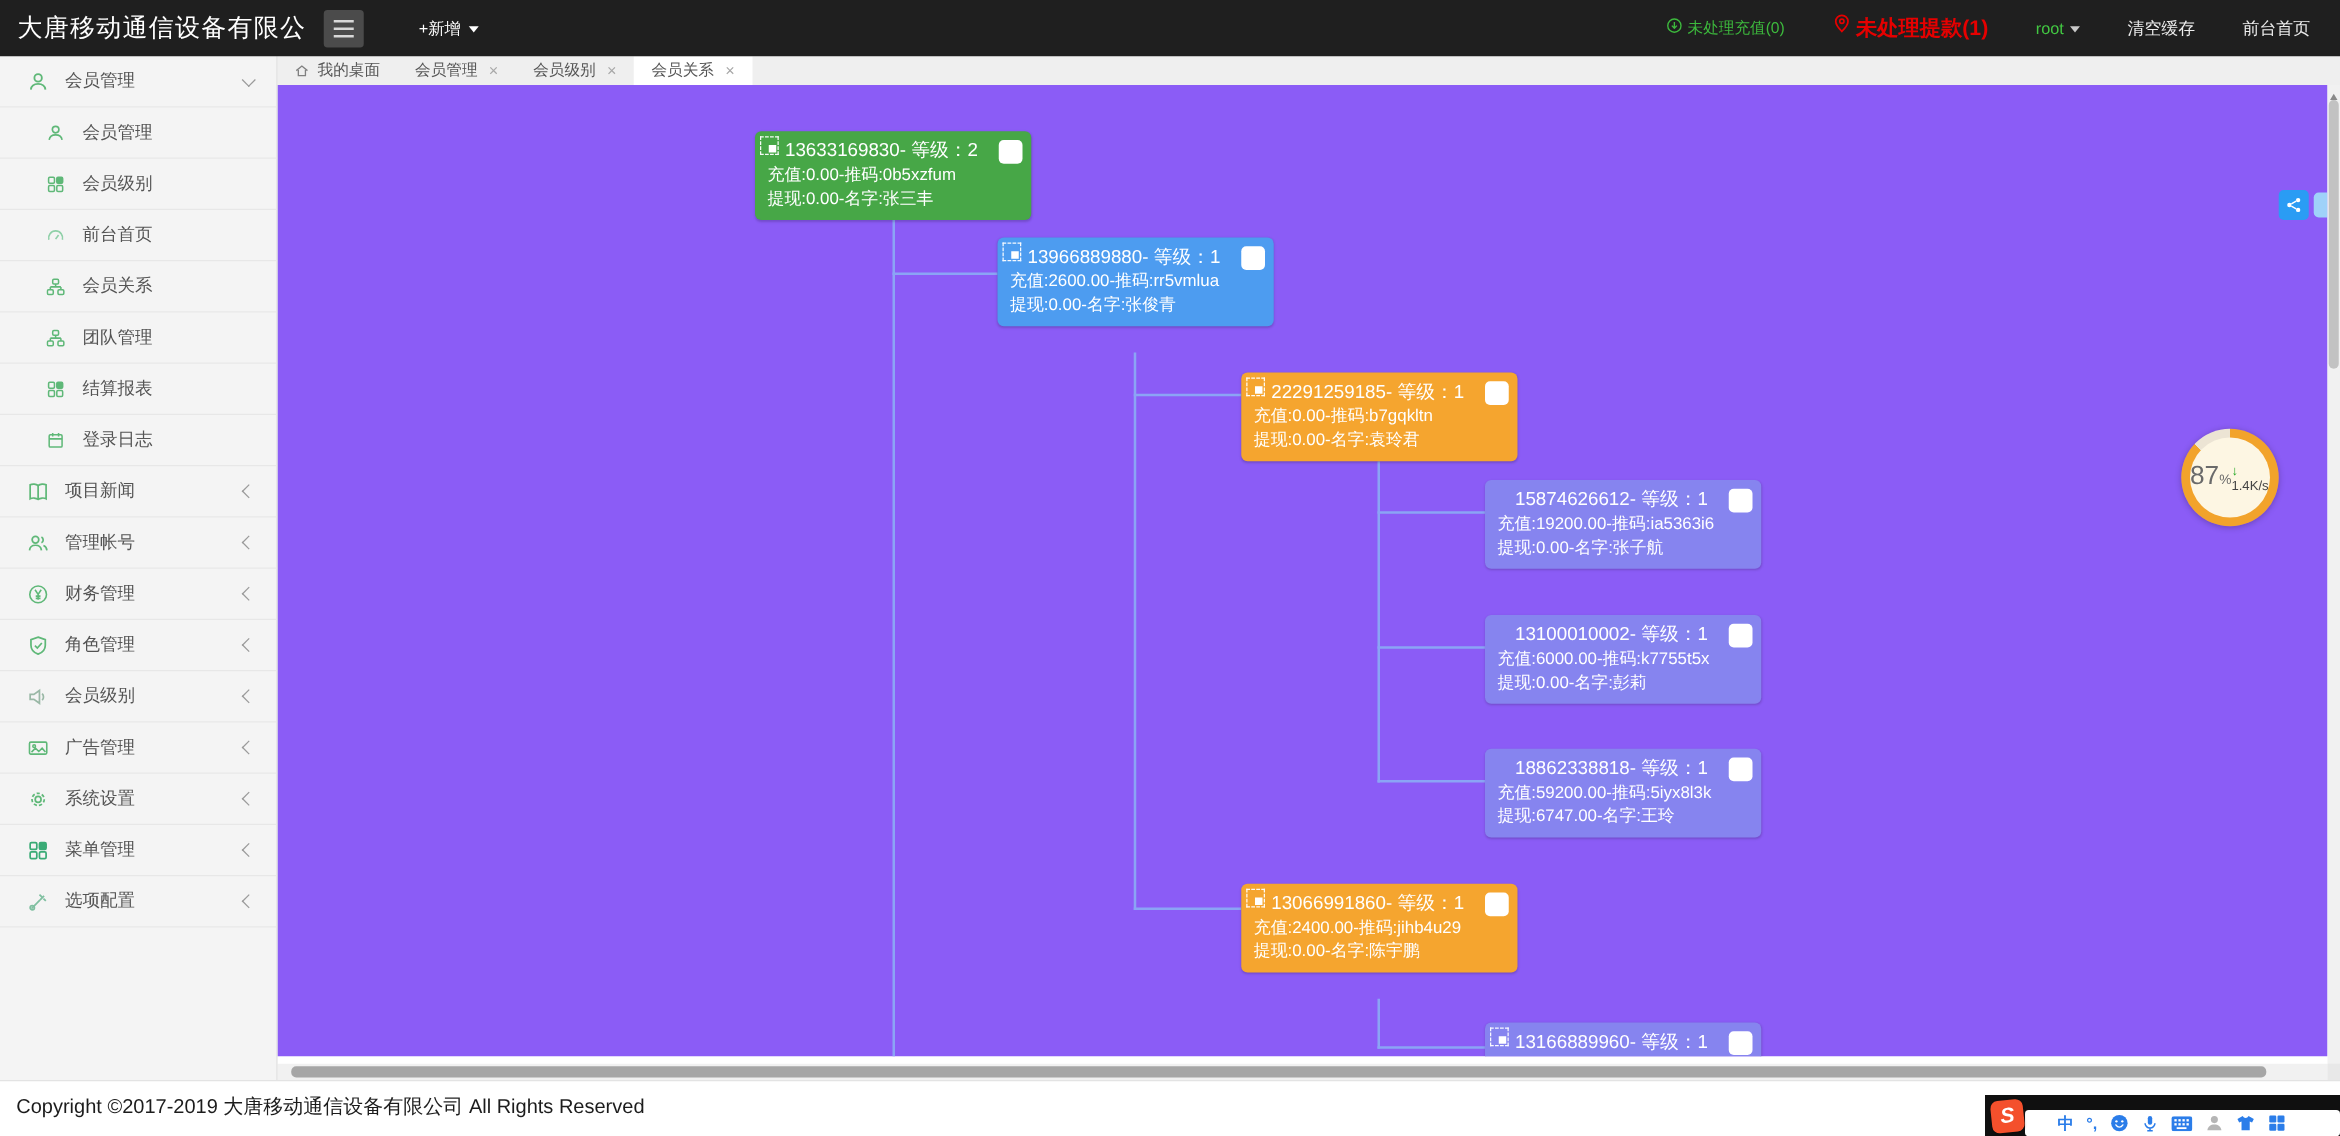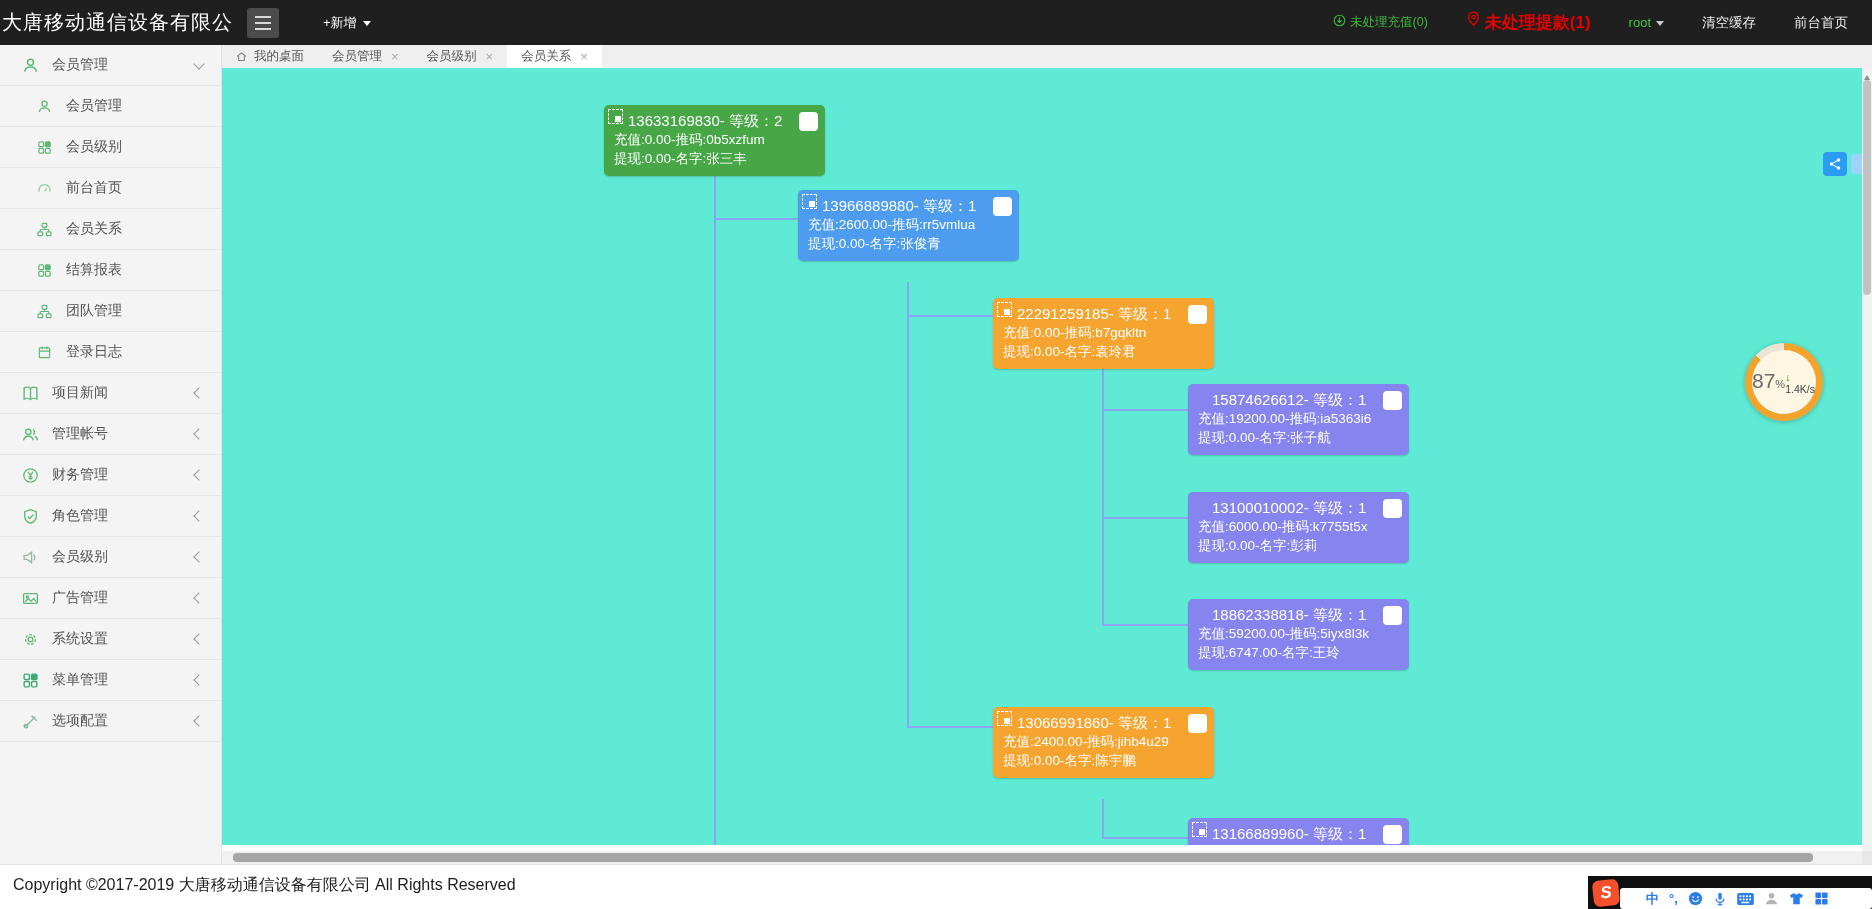--- a/index.html
+++ b/index.html
@@ -2,21 +2,21 @@
 <html><head>
 <meta charset="utf-8">
 <style>
   html,body{margin:0;padding:0;background:#fff;}
   .screen{position:relative;width:1872px;height:909px;overflow:hidden;
     font-family:"Liberation Sans","DejaVu Sans",sans-serif;background:#fff;}
 
   
   .hdr{position:absolute;left:0;top:0;width:1872px;height:45px;background:#1f1f1f;
     display:flex;align-items:center;color:#fff;z-index:20;}
-  .hdr-title{font-size:20px;padding:0 14px 0 2px;letter-spacing:1px;white-space:nowrap;}
+  .hdr-title{font-size:20px;padding:0 14px 0 14px;letter-spacing:1px;white-space:nowrap;}
   .hamb{width:32px;height:30px;background:#4b4b4b;border-radius:3px;display:flex;flex-direction:column;
     justify-content:center;align-items:center;gap:4px;cursor:pointer;}
   .hamb i{width:16px;height:2px;background:#d8d8d8;display:block;}
   .addnew{margin-left:44px;font-size:13px;display:flex;align-items:center;gap:6px;cursor:pointer;}
   .caret{width:0;height:0;border:4px solid transparent;border-top:5px solid #fff;margin-top:5px;}
   .caret.gray{border-top-color:#c9c9c9;}
   .hdr-right{margin-left:auto;display:flex;align-items:center;gap:38px;padding-right:24px;}
   .n-green{color:#3db93d;font-size:12.5px;display:flex;align-items:flex-start;gap:4px;cursor:pointer;}
   .n-red{color:#e60000;font-size:17px;font-weight:600;display:flex;align-items:flex-start;gap:4px;cursor:pointer;}
   .rootbtn{color:#42c742;font-size:13px;display:flex;align-items:flex-end;gap:5px;cursor:pointer;}
@@ -36,21 +36,21 @@
   .chev.left{transform:rotate(45deg);}
 
   
   .tabbar{position:absolute;left:221px;top:45px;width:1651px;height:23px;background:#efefef;
     display:flex;align-items:stretch;z-index:9;}
   .tab{display:flex;align-items:center;padding:0 14px;font-size:12.5px;color:#555;gap:6px;cursor:pointer;}
   .tab.active{background:#fff;}
   .tab .x{color:#a8a8a8;font-size:13px;margin-left:3px;cursor:pointer;}
 
   
-  .content{position:absolute;left:221px;top:68px;width:1641px;height:777px;background:#5eead4;overflow:hidden;}
+  .content{position:absolute;left:221px;top:68px;width:1641px;height:777px;background:#8b5cf6;overflow:hidden;}
   .ln{position:absolute;background:#8ba4f5;z-index:1;}
   .node{position:absolute;width:221px;border-radius:5px;color:#fff;padding:6px 0 8px;z-index:2;
     box-shadow:0 1px 2px rgba(0,0,0,.18);cursor:pointer;box-sizing:border-box;}
   .bg-green{background:#47a747;} .bg-blue{background:#4d9cf0;}
   .bg-orange{background:#f5a52f;} .bg-purple{background:#8684ef;}
   .nd-title{font-size:15px;line-height:19px;padding:0 30px 0 24px;white-space:nowrap;overflow:hidden;}
   .nd-line{font-size:13.5px;line-height:19px;padding:0 10px;word-break:break-all;}
   .nd-check{position:absolute;top:7px;right:7px;width:19px;height:19px;background:#fff;border-radius:4px;}
   .nd-exp{position:absolute;top:4px;left:4px;width:13px;height:13px;border:1px dashed rgba(255,255,255,.95);}
   .nd-exp i{position:absolute;right:1px;bottom:1px;width:6px;height:6px;background:#fff;display:block;}
@@ -183,39 +183,39 @@
             <rect x="1" y="10.5" width="5" height="4" rx="1"></rect>
             <rect x="10" y="10.5" width="5" height="4" rx="1"></rect>
           </svg>
       </span>
       <span class="s-label">会员关系</span>
     </div>
 
     <div class="side-item sub">
       <span class="s-icon">
         <svg width="15" height="15" viewBox="0 0 16 16" fill="none" stroke="#5FB878" stroke-width="1.3">
+            <rect x="5.5" y="1.5" width="5" height="4" rx="1"></rect>
+            <path d="M8 5.5V8M3.5 8h9M3.5 8v2.5M12.5 8v2.5"></path>
+            <rect x="1" y="10.5" width="5" height="4" rx="1"></rect>
+            <rect x="10" y="10.5" width="5" height="4" rx="1"></rect>
+          </svg>
+      </span>
+      <span class="s-label">团队管理</span>
+    </div>
+
+    <div class="side-item sub">
+      <span class="s-icon">
+        <svg width="15" height="15" viewBox="0 0 16 16" fill="none" stroke="#5FB878" stroke-width="1.3">
             <rect x="2" y="2" width="5" height="5" rx="1"></rect>
             <rect x="9" y="2" width="5" height="5" rx="1" fill="#5FB878"></rect>
             <rect x="2" y="9" width="5" height="5" rx="1"></rect>
             <rect x="9" y="9" width="5" height="5" rx="1"></rect>
           </svg>
       </span>
       <span class="s-label">结算报表</span>
-    </div>
-
-    <div class="side-item sub">
-      <span class="s-icon">
-        <svg width="15" height="15" viewBox="0 0 16 16" fill="none" stroke="#5FB878" stroke-width="1.3">
-            <rect x="5.5" y="1.5" width="5" height="4" rx="1"></rect>
-            <path d="M8 5.5V8M3.5 8h9M3.5 8v2.5M12.5 8v2.5"></path>
-            <rect x="1" y="10.5" width="5" height="4" rx="1"></rect>
-            <rect x="10" y="10.5" width="5" height="4" rx="1"></rect>
-          </svg>
-      </span>
-      <span class="s-label">团队管理</span>
     </div>
 
     <div class="side-item sub">
       <span class="s-icon">
         <svg width="15" height="15" viewBox="0 0 16 16" fill="none" stroke="#5FB878" stroke-width="1.3">
             <rect x="2.5" y="3" width="11" height="10.5" rx="1"></rect>
             <path d="M5.5 1.5v3M10.5 1.5v3M2.5 6.5h11"></path>
           </svg>
       </span>
       <span class="s-label">登录日志</span>

